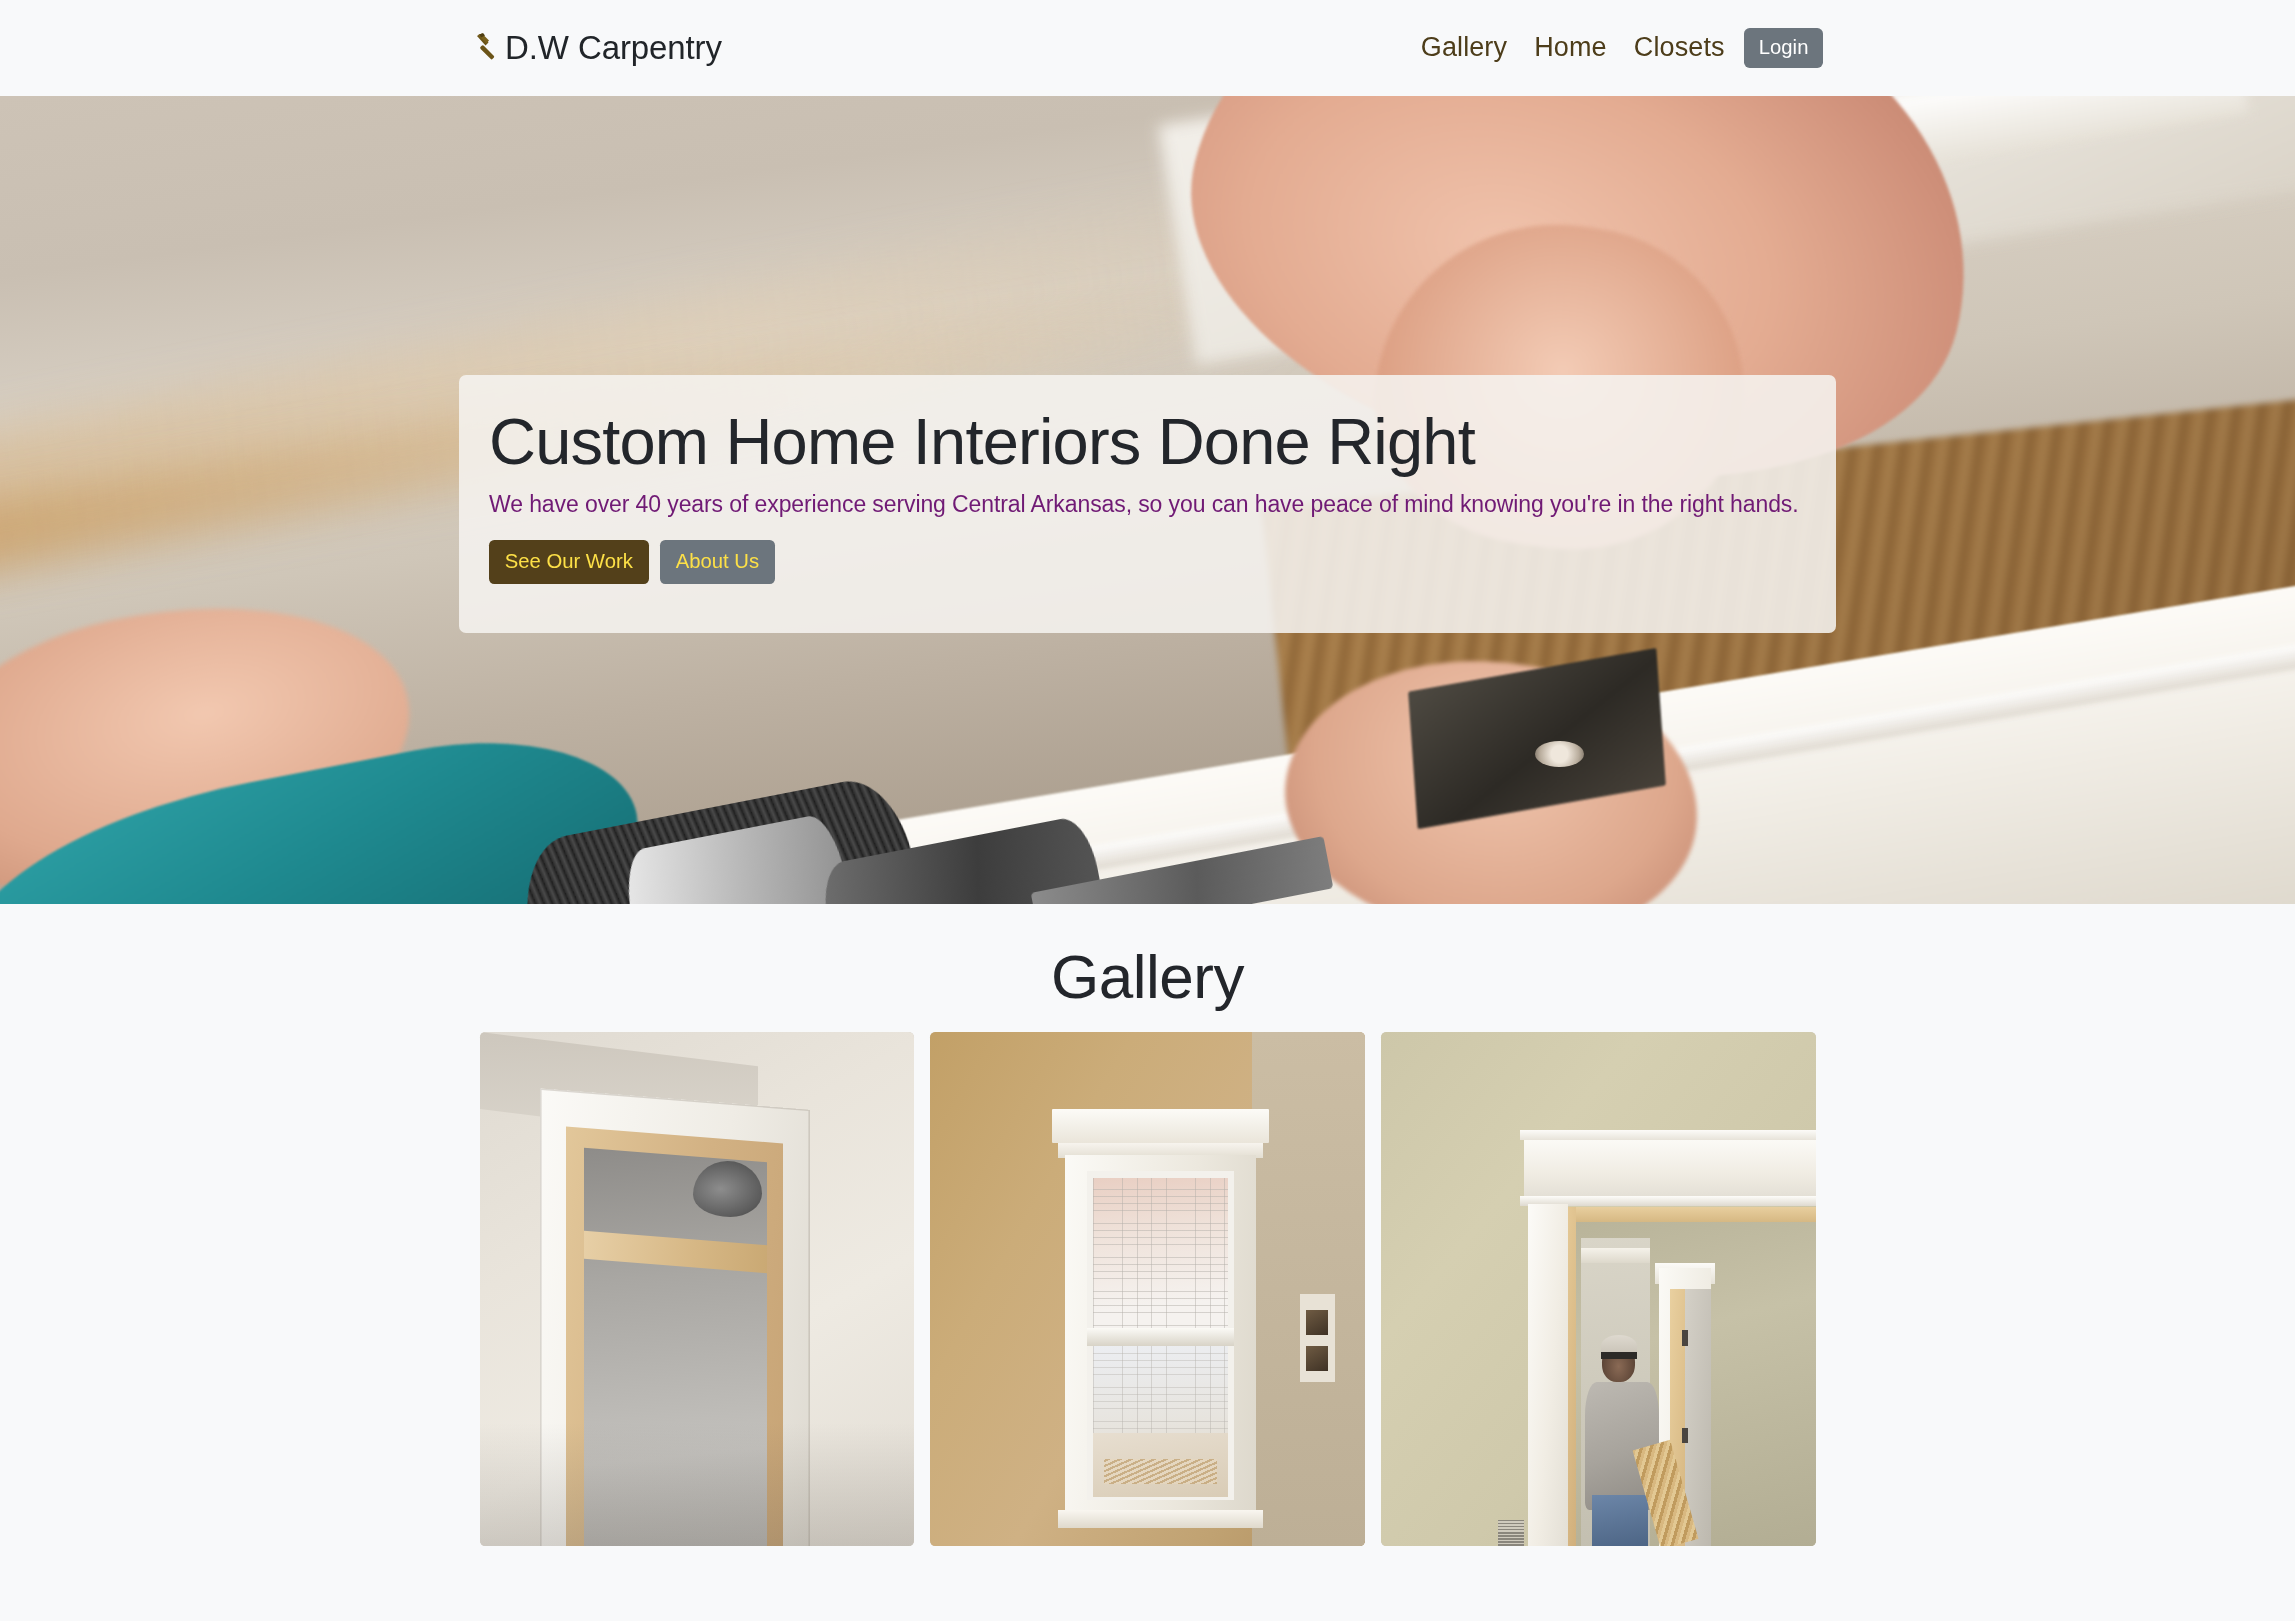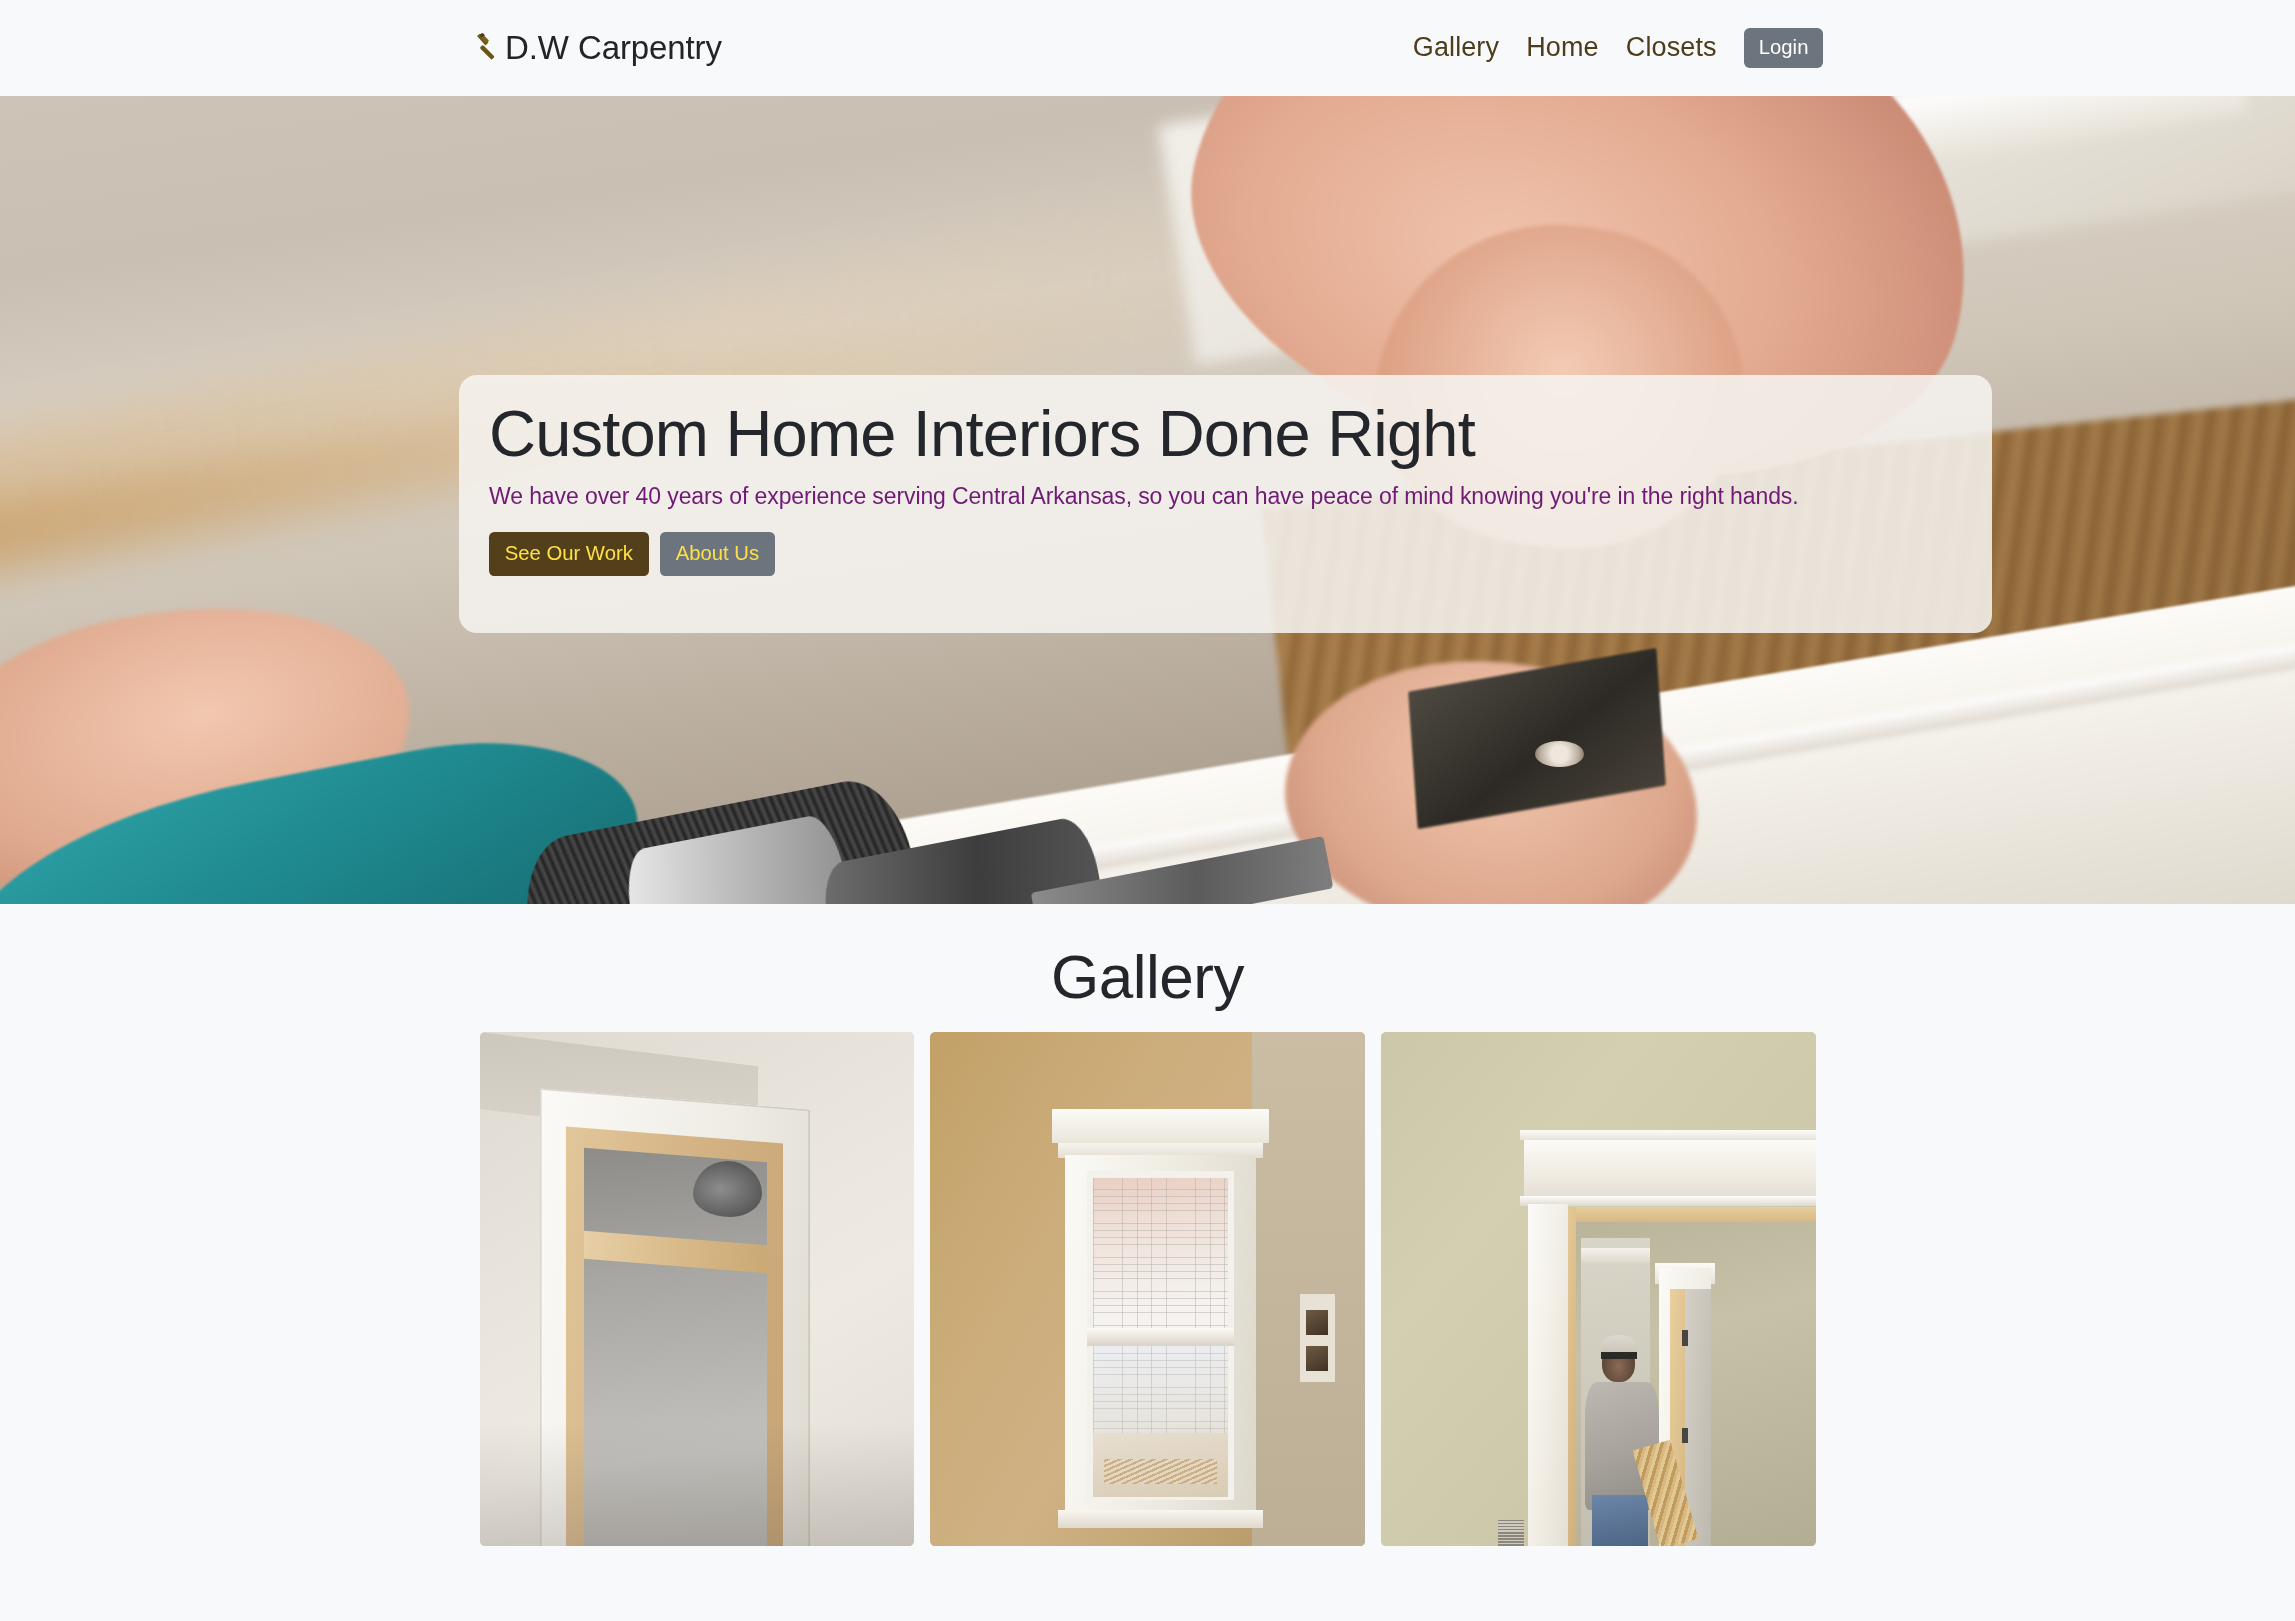--- a/index.html
+++ b/index.html
@@ -39,21 +39,21 @@
     white-space: nowrap;
   }
   .nav-link {
     color: #4d3d1a;
     text-decoration: none;
     font-size: 27px;
     padding: 0 13.6px;
     letter-spacing: 0.1px;
   }
   .login-btn {
-    margin-left: 14px;
+    margin-left: 6px;
     background: #6c757d;
     color: #ffffff;
     border: none;
     border-radius: 5.7px;
     font-family: "Liberation Sans", sans-serif;
     font-size: 20.3px;
     padding: 9px 14.6px 10px 14.6px;
     line-height: 1;
     cursor: pointer;
   }
@@ -207,25 +207,25 @@
     right: 31%; bottom: 17%; width: 2.1%; height: 3.2%;
     background: radial-gradient(circle, #efe7dc 30%, #b8ac9c 70%, #6f665a 100%);
     border-radius: 50%;
     filter: blur(0.5px);
   }
   
   .hero-card {
     position: absolute;
     left: 459px;
     top: 279px;
-    width: 1533px;
+    width: 1377px;
     height: 258px;
     background: rgba(245,243,239,0.88);
-    border-radius: 18px;
-    padding: 23px 30px 0 30px;
+    border-radius: 7px;
+    padding: 31px 30px 0 30px;
   }
   .hero-title {
     font-size: 65px;
     font-weight: 400;
     color: #23262b;
     letter-spacing: -0.8px;
     line-height: 1.1;
     white-space: nowrap;
   }
   .hero-sub {

